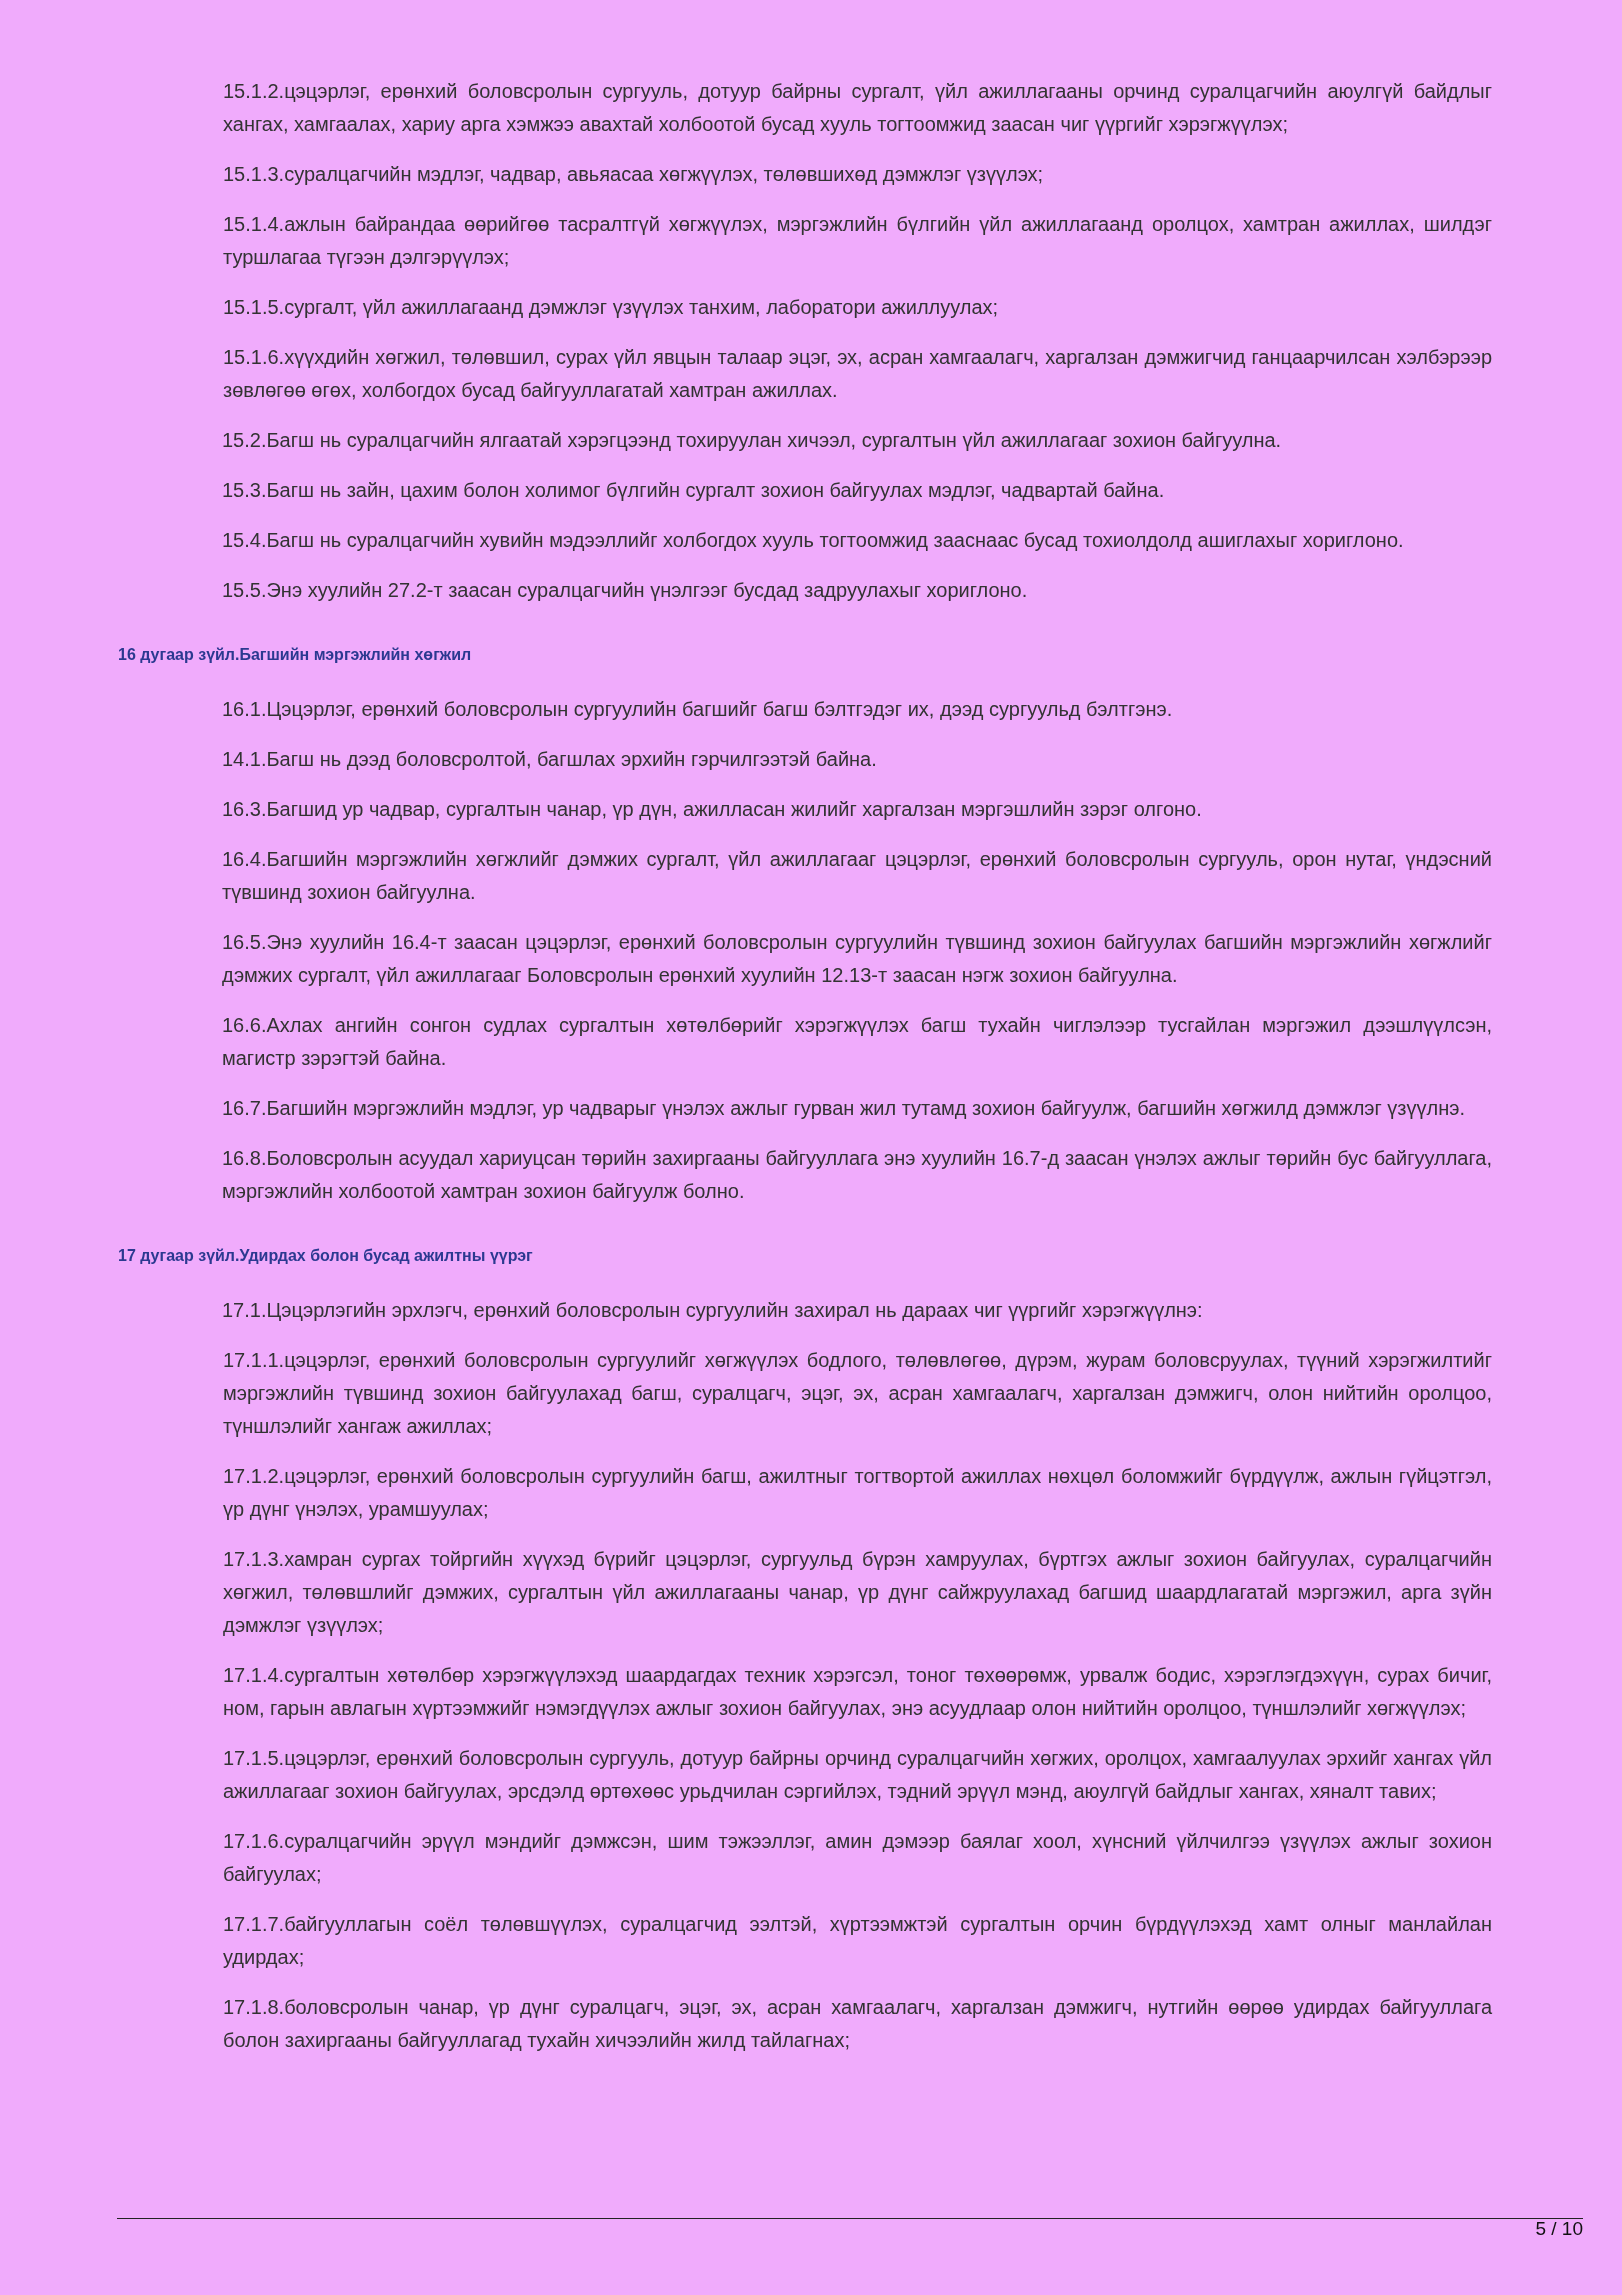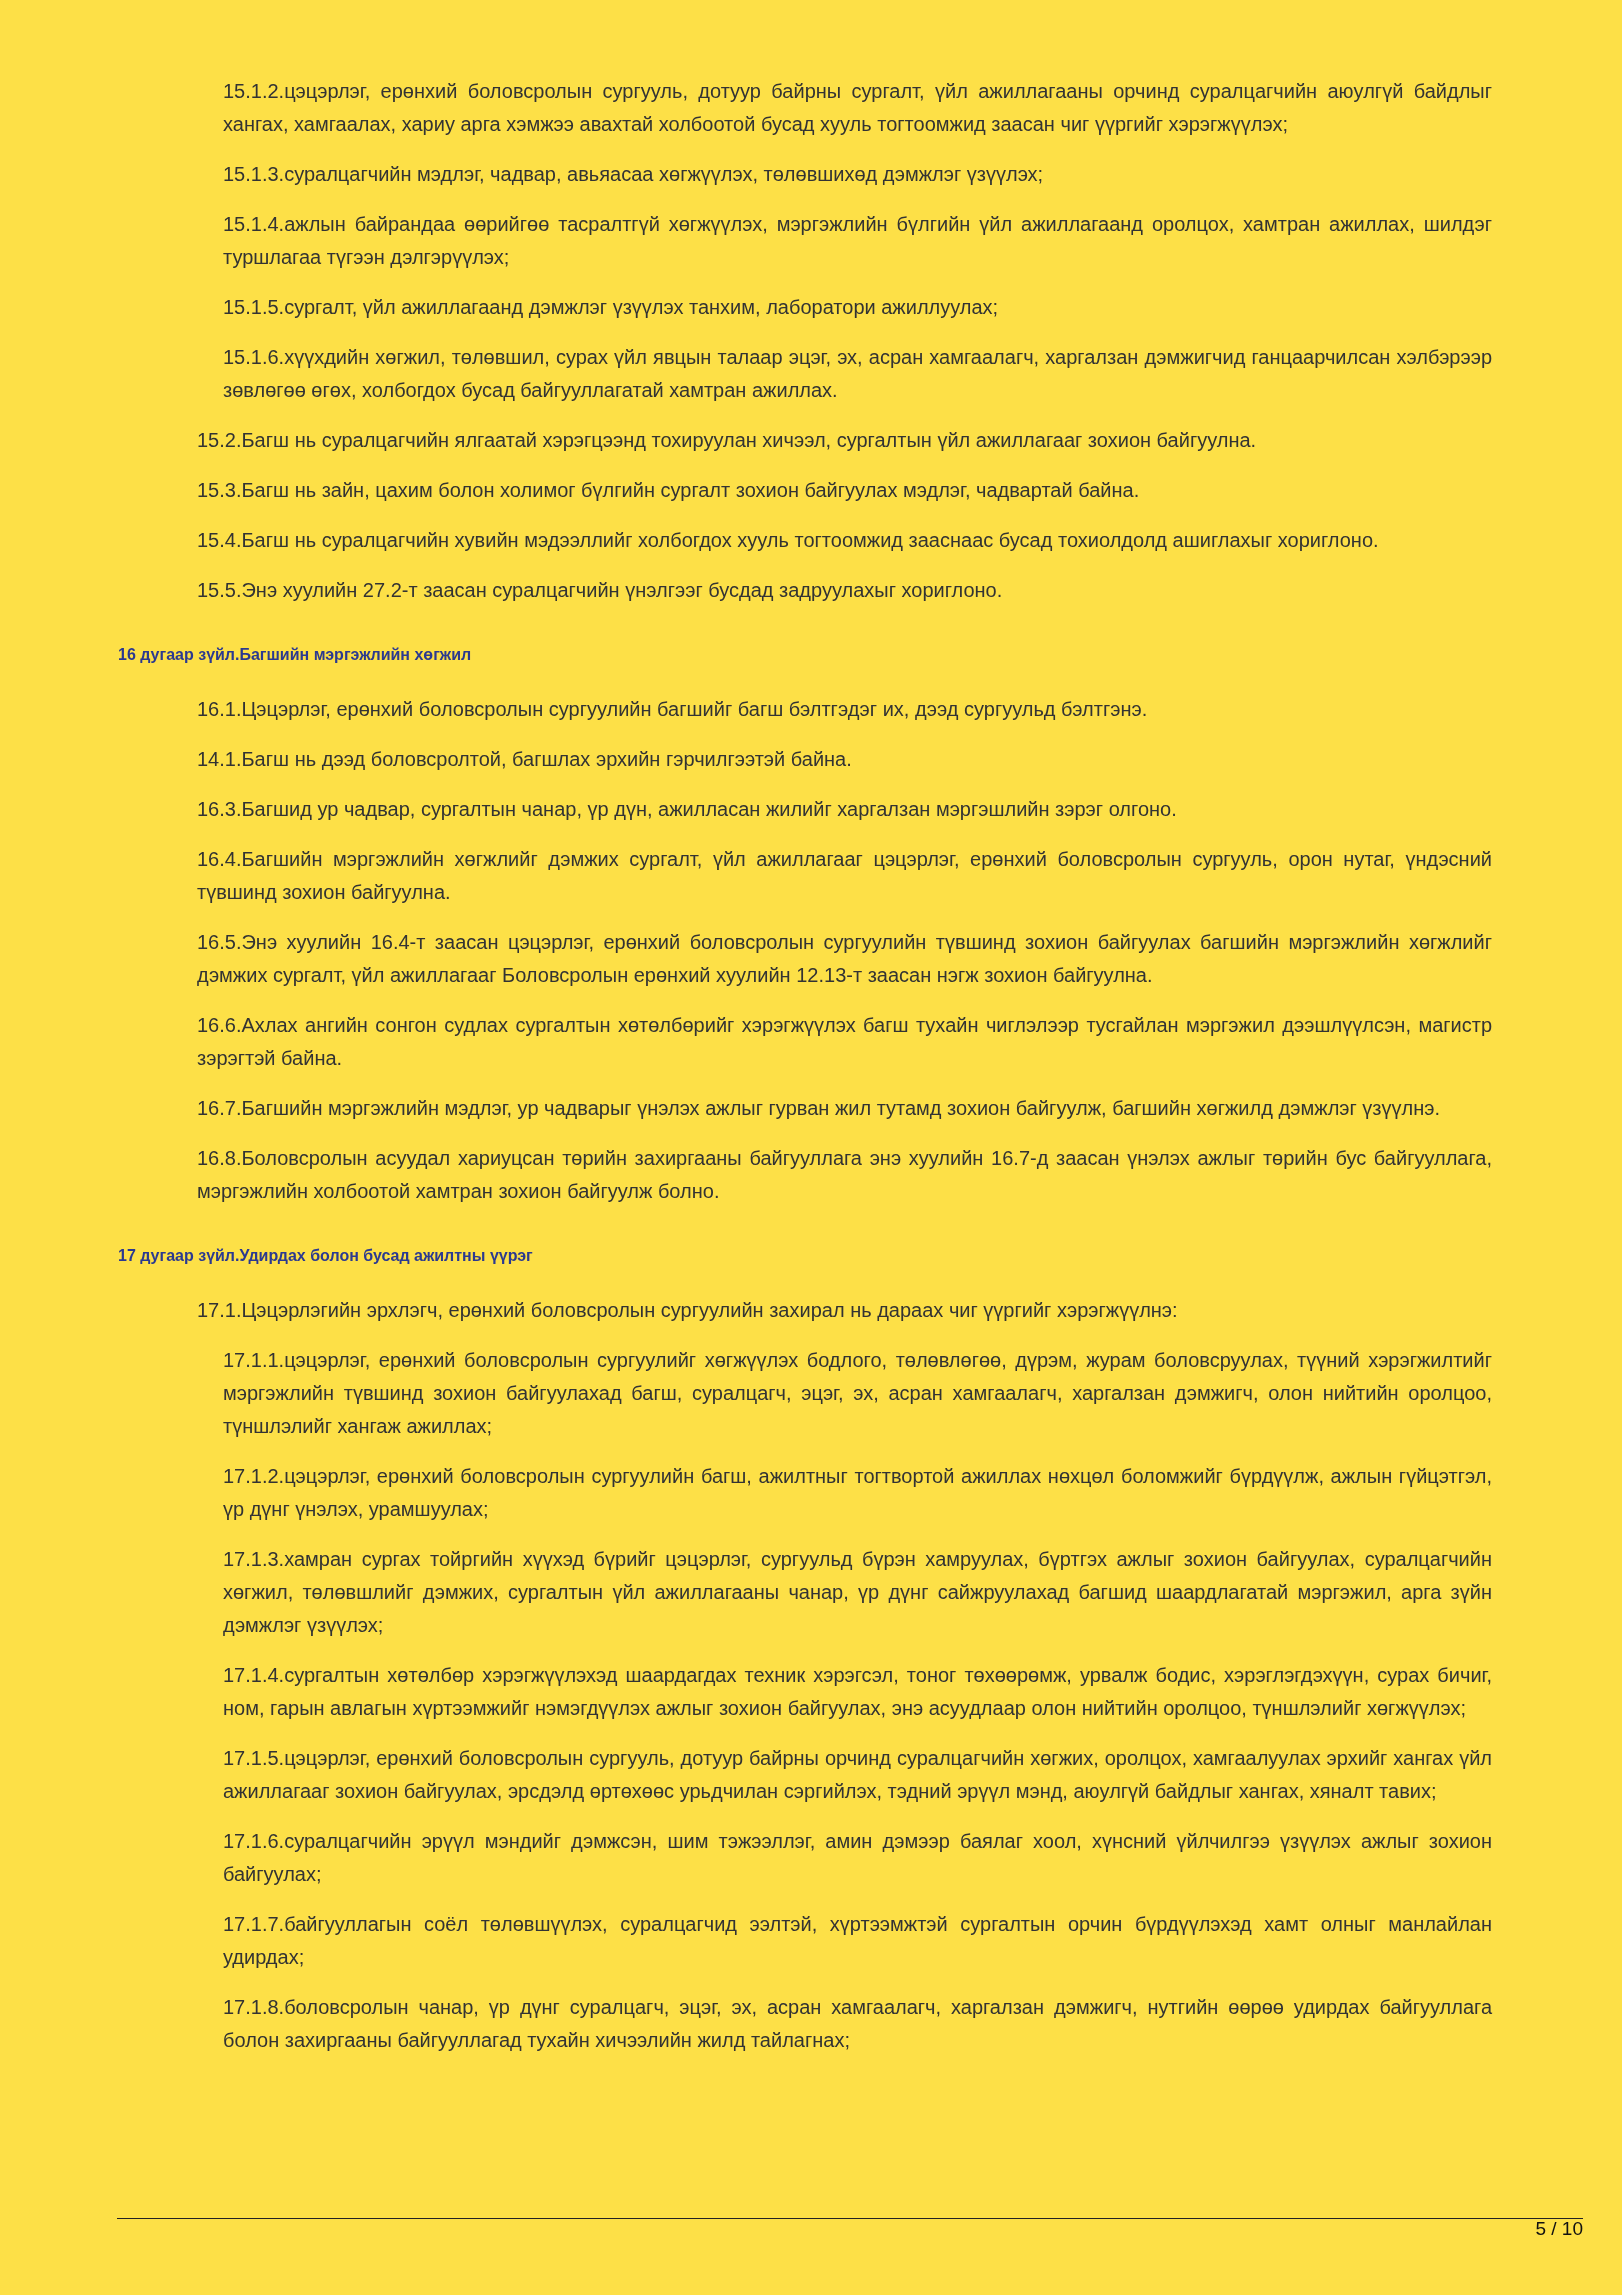--- a/index.html
+++ b/index.html
@@ -1,20 +1,20 @@
 <!DOCTYPE html>
 <html style="font-size:10.5px"><head>
 <meta charset="utf-8">
 <style>
   html, body { margin: 0; padding: 0; background: #ffffff; }
   body { width: 1622px; height: 2295px; position: relative; overflow: hidden; }
-  .page { position: absolute; left: 0; top: 0; width: 1622px; height: 2295px; background: #fde047; }
+  .page { position: absolute; left: 0; top: 0; width: 1622px; height: 2295px; background: #f0abfc; }
   .content { position: absolute; left: 118px; top: 75px; width: 1374px; }
   p { margin: 0 0 17px 0; font-family: "Liberation Sans", sans-serif; font-size: 20px; line-height: 33px; color: #333333; text-align: justify; }
-  p.l2 { margin-left: 79px; }
+  p.l2 { margin-left: 104px; }
   p.l3 { margin-left: 105px; }
   h2 { margin: 31px 0 22px 0; font-family: "Liberation Sans", sans-serif; font-size: 16px; line-height: 33px; font-weight: bold; color: #2b3990; }
   .footer-line { position: absolute; left: 117px; top: 2218px; width: 1466px; height: 1.3px; background: #222222; }
   .page-num { position: absolute; right: 39px; top: 2218px; font-family: "Liberation Sans", sans-serif; font-size: 19px; line-height: 21px; color: #111111; }
 </style>
 </head>
 <body>
 
 <div class="page">
   <div class="content" id="content">

